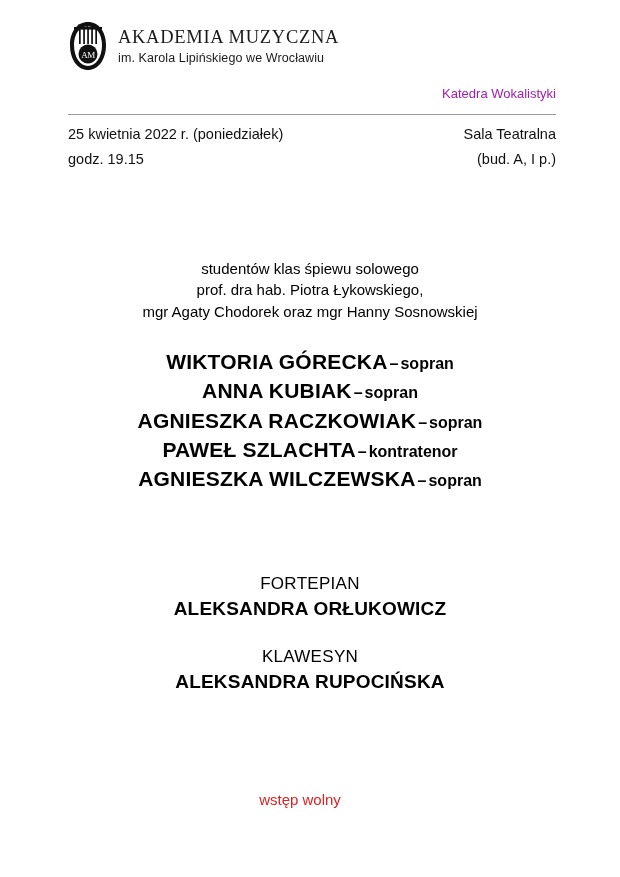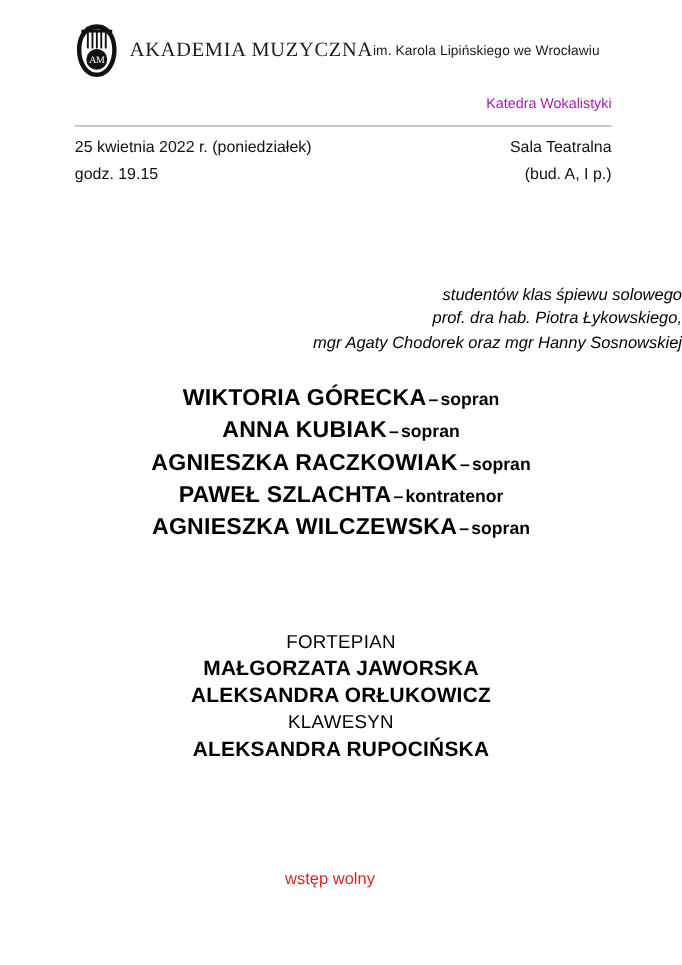--- a/index.html
+++ b/index.html
@@ -33,21 +33,21 @@
     gap: 10px;
   }
   .logo-mark {
     width: 40px;
     height: 55px;
     flex: 0 0 auto;
     display: block;
   }
   .logo-text {
     display: flex;
-    flex-direction: row;
+    flex-direction: column;
     justify-content: center;
     padding-top: 2px;
   }
   .logo-line1 {
     font-family: "Liberation Serif", serif;
     font-size: 18.5px;
     letter-spacing: 0.7px;
     line-height: 1.15;
     color: #1a1a1a;
     white-space: nowrap;
@@ -117,22 +117,21 @@
     letter-spacing: 0.4px;
     color: #000000;
   }
 
   
   .subtitle {
     position: absolute;
     left: 0;
     top: 258px;
     width: 620px;
-    text-align: right;
-    font-style: italic;
+    text-align: center;
     font-size: 15px;
     line-height: 1.42;
     color: #000000;
   }
   .subtitle-line {
     white-space: nowrap;
   }
 
   
   .performers {
@@ -276,21 +275,20 @@
     <div class="performer-row">
       <span class="performer-name">PAWEŁ SZLACHTA</span><span class="performer-dash">–</span><span class="performer-voice">kontratenor</span>
     </div>
     <div class="performer-row">
       <span class="performer-name">AGNIESZKA WILCZEWSKA</span><span class="performer-dash">–</span><span class="performer-voice">sopran</span>
     </div>
   </div>
 
   <div class="ensemble ensemble-piano">
     <div class="ensemble-label">FORTEPIAN</div>
-    <div class="ensemble-member">MAŁGORZATA JAWORSKA</div>
     <div class="ensemble-member">ALEKSANDRA ORŁUKOWICZ</div>
   </div>
 
   <div class="ensemble ensemble-harpsichord">
     <div class="ensemble-label">KLAWESYN</div>
     <div class="ensemble-member">ALEKSANDRA RUPOCIŃSKA</div>
   </div>
 
   <div class="admission">wstęp wolny</div>
 

